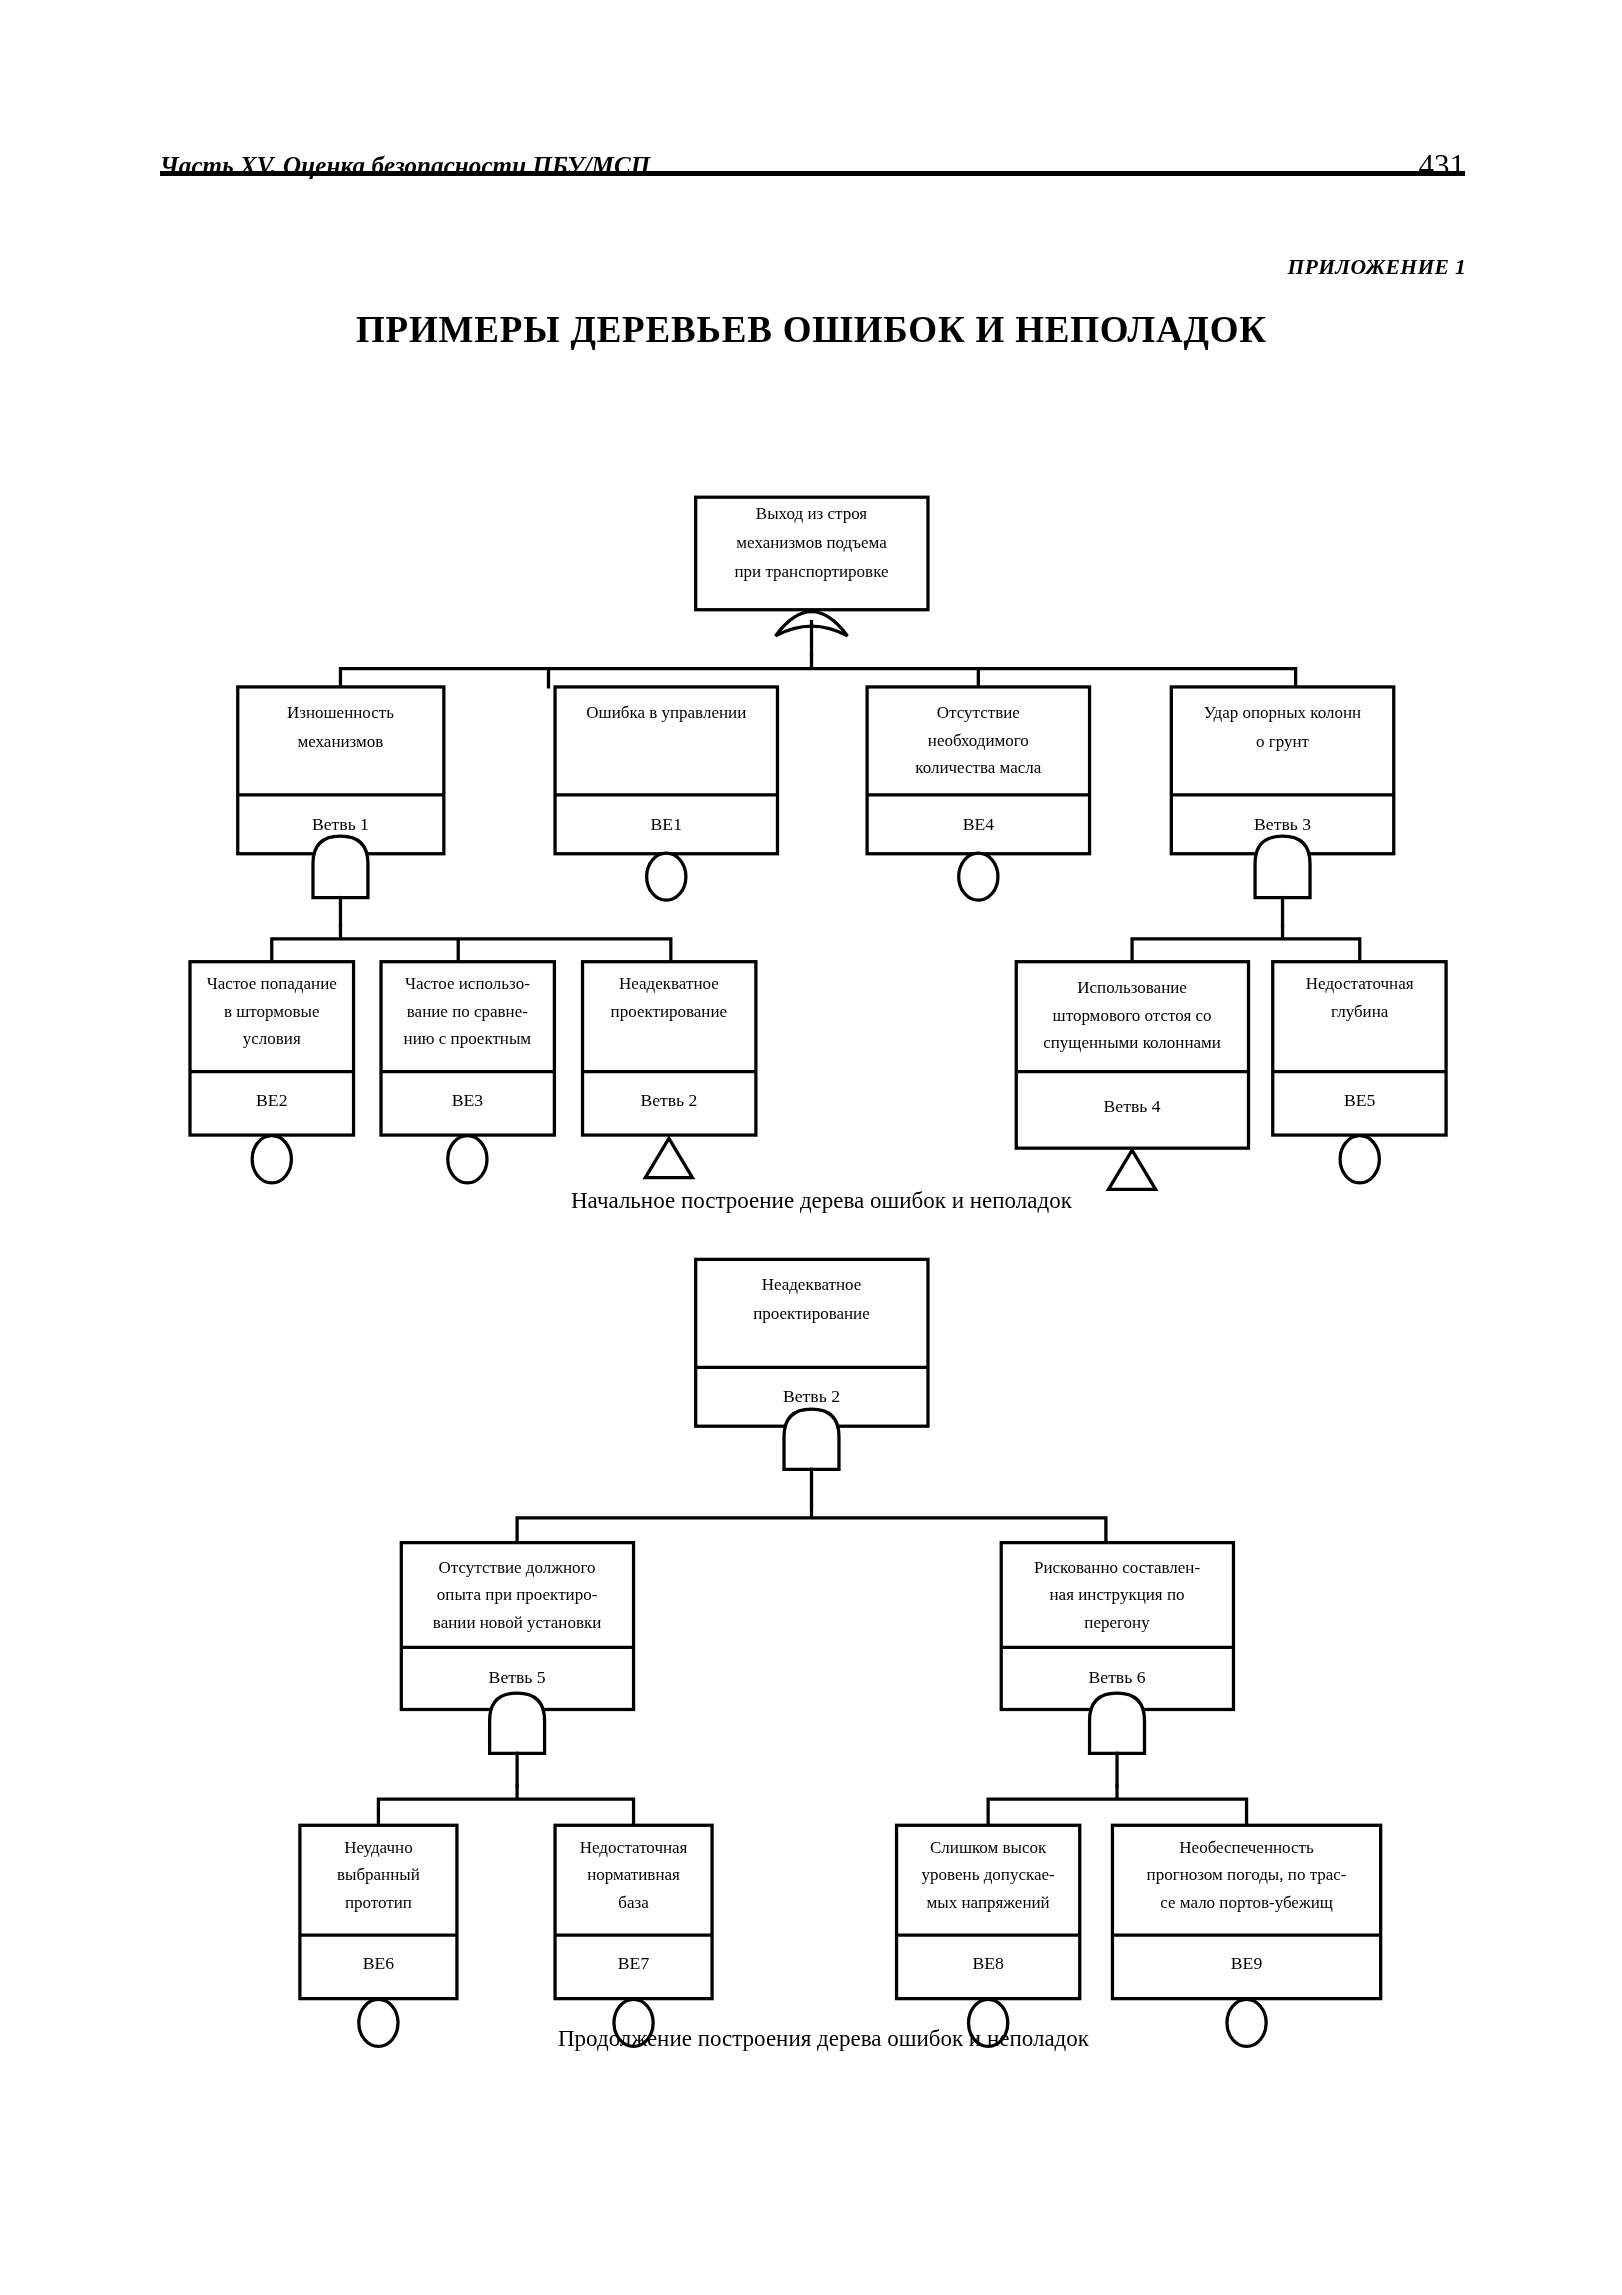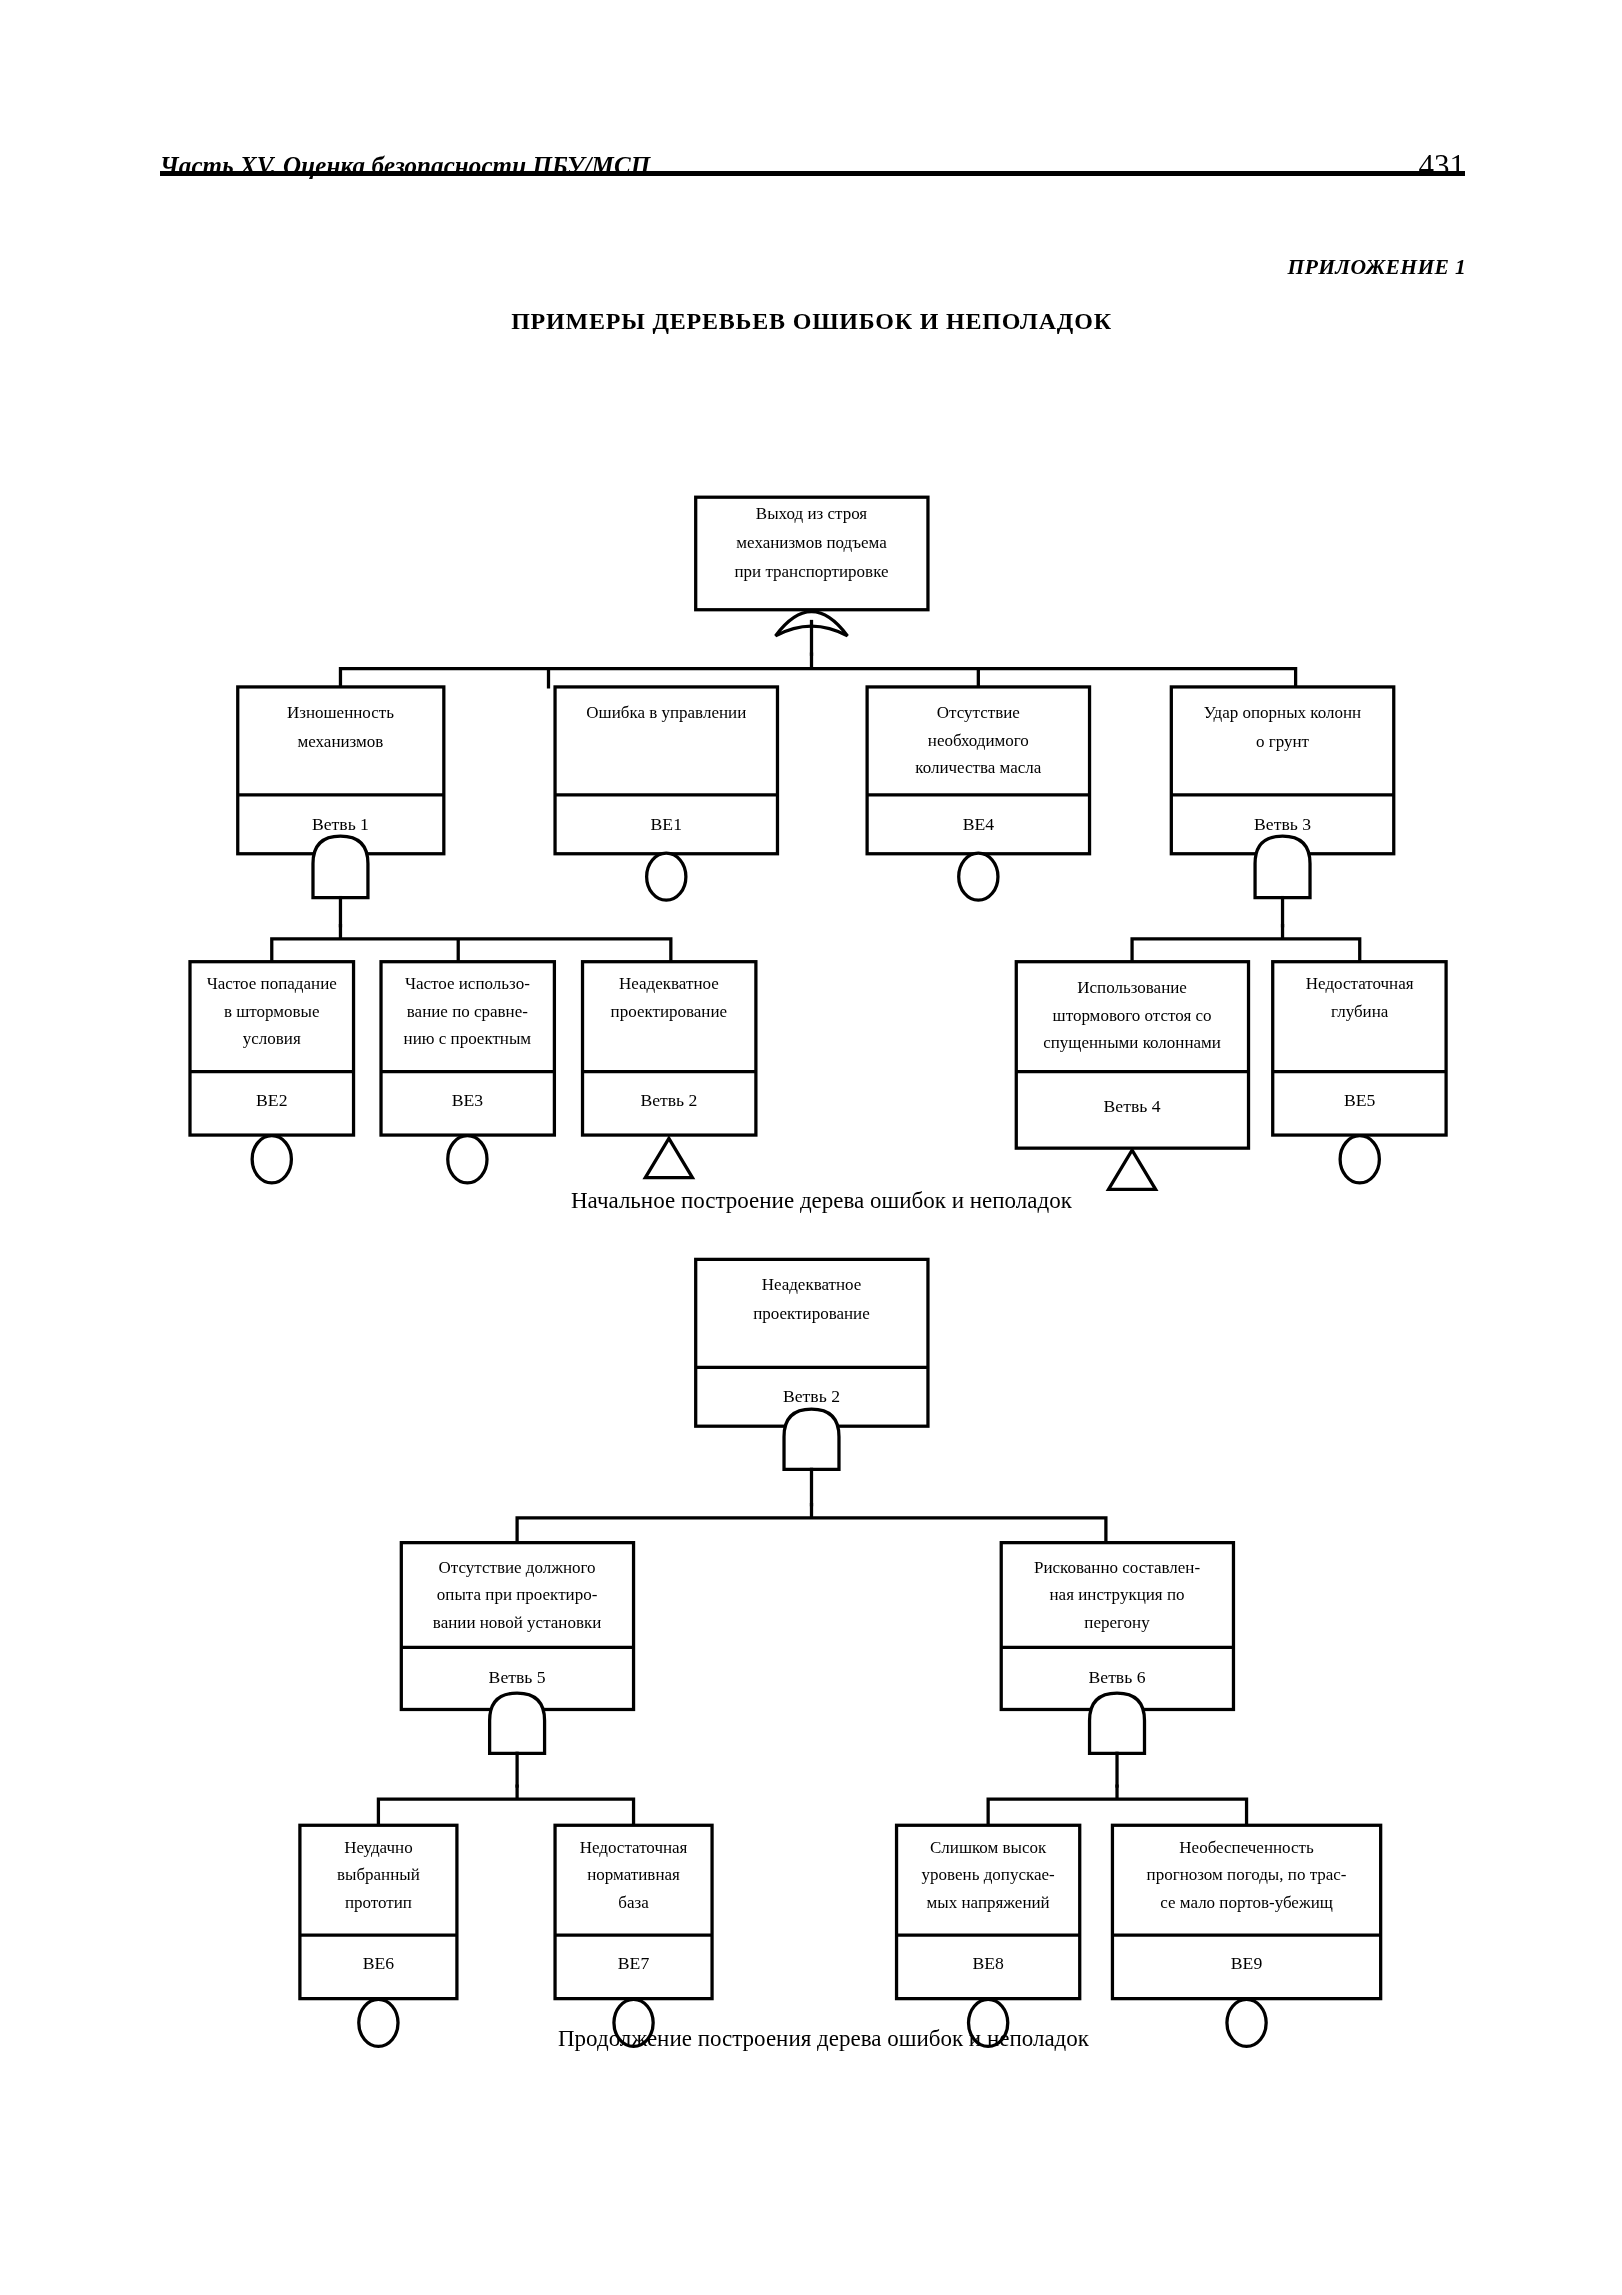--- a/index.html
+++ b/index.html
@@ -60,21 +60,21 @@
     font-size: 21.6px;
     letter-spacing: 0.3px;
   }
   .doc-title {
     position: absolute;
     left: 0;
     right: 0;
     top: 308px;
     text-align: center;
     font-weight: bold;
-    font-size: 24px;
+    font-size: 37px;
     letter-spacing: 0.8px;
   }
 
   
   .caption {
     position: absolute;
     font-size: 23px;
     white-space: nowrap;
     text-align: center;
   }

